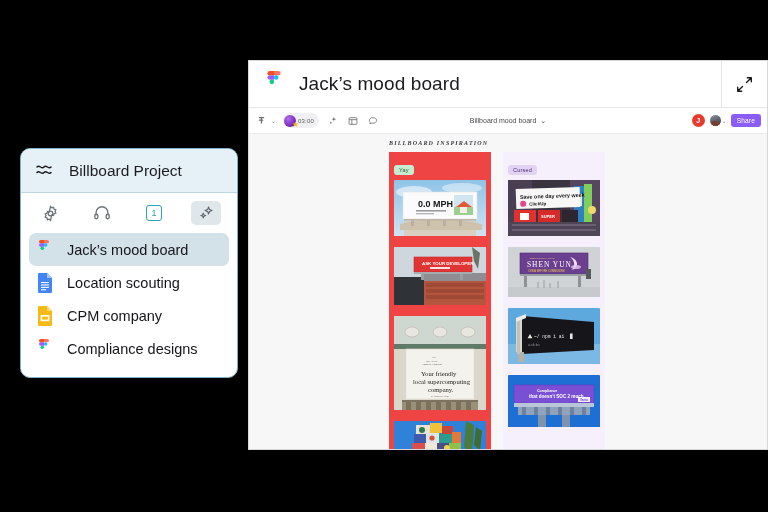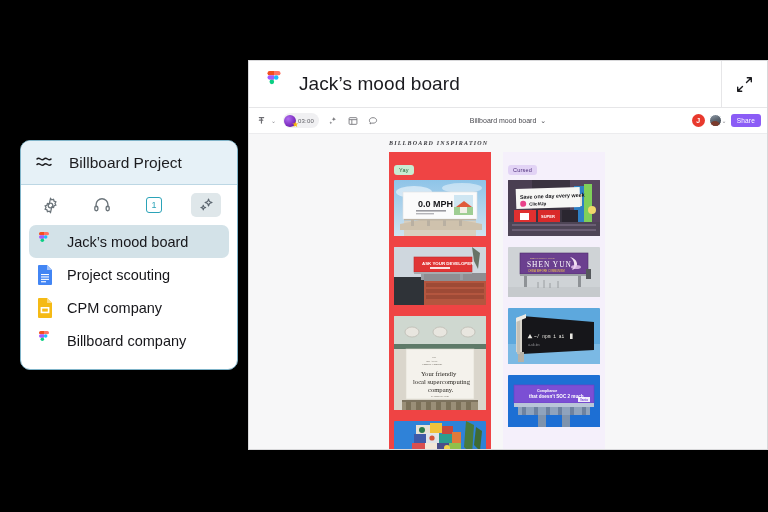--- a/index.html
+++ b/index.html
@@ -105,21 +105,21 @@
   .tag {
     display: inline-block; font-size: 5.5px; padding: 2px 5px;
     border-radius: 3px; margin-bottom: 5px; letter-spacing: .2px;
   }
   .tag.yay { background: #c8ecd2; color: #1d5c31; }
   .tag.cursed { background: #e2d3f5; color: #4a2a78; }
   .shot { width: 92px; margin-bottom: 7px; border-radius: 1px; overflow: hidden; position: relative; }
 
   
   .side-card {
-    position: absolute; left: 20px; top: 140px;
+    position: absolute; left: 20px; top: 148px;
     width: 218px;
     background: #ffffff;
     border: 1.5px solid #7fb3c8;
     border-radius: 10px;
     box-shadow: 0 2px 6px rgba(0,0,0,.18);
     overflow: hidden;
   }
   .sc-header {
     background: #e6f1f7;
     border-bottom: 1px solid #bcd7e4;
@@ -503,21 +503,21 @@
             <path d="M2 0h8l5 5v14a1 1 0 01-1 1H2a1 1 0 01-1-1V1a1 1 0 011-1z" fill="#4285f4"></path>
             <path d="M10 0l5 5h-5z" fill="#a1c2fa"></path>
             <g fill="#ffffff">
               <rect x="4" y="9" width="8" height="1.1"></rect>
                 <rect x="4" y="11.4" width="8" height="1.1"></rect>
               <rect x="4" y="13.8" width="8" height="1.1"></rect>
                 <rect x="4" y="16.2" width="5" height="1.1"></rect>
             </g>
           </svg>
         </span>
-        <span>Project scouting</span>
+        <span>Location scouting</span>
       </div>
 
       <div class="sc-item">
         <span class="sc-ico">
           <svg viewBox="0 0 16 20" width="16" height="20">
             <path d="M2 0h8l5 5v14a1 1 0 01-1 1H2a1 1 0 01-1-1V1a1 1 0 011-1z" fill="#f5ba15"></path>
             <path d="M10 0l5 5h-5z" fill="#fbd97f"></path>
             <rect x="3.6" y="9" width="8.8" height="6.2" fill="#ffffff"></rect>
             <rect x="5.2" y="10.6" width="5.6" height="3" fill="#f5ba15"></rect>
           </svg>
@@ -528,18 +528,18 @@
       <div class="sc-item">
         <span class="sc-ico">
           <svg viewBox="0 0 12 18" width="14" height="20">
             <path d="M3 0h3v3H3a1.5 1.5 0 010-3z" fill="#f24e1e"></path>
             <path d="M6 0h3a1.5 1.5 0 010 3H6V0z" fill="#ff7262"></path>
             <path d="M3 3h3v3H3a1.5 1.5 0 010-3z" fill="#a259ff"></path>
             <circle cx="7.5" cy="4.5" r="1.6" fill="#1abcfe"></circle>
             <circle cx="4.5" cy="7.5" r="1.6" fill="#0acf83"></circle>
           </svg>
         </span>
-        <span>Billboard company</span>
+        <span>Compliance designs</span>
       </div>
     </div>
   </div>
 
 </div>
 
 </body></html>

